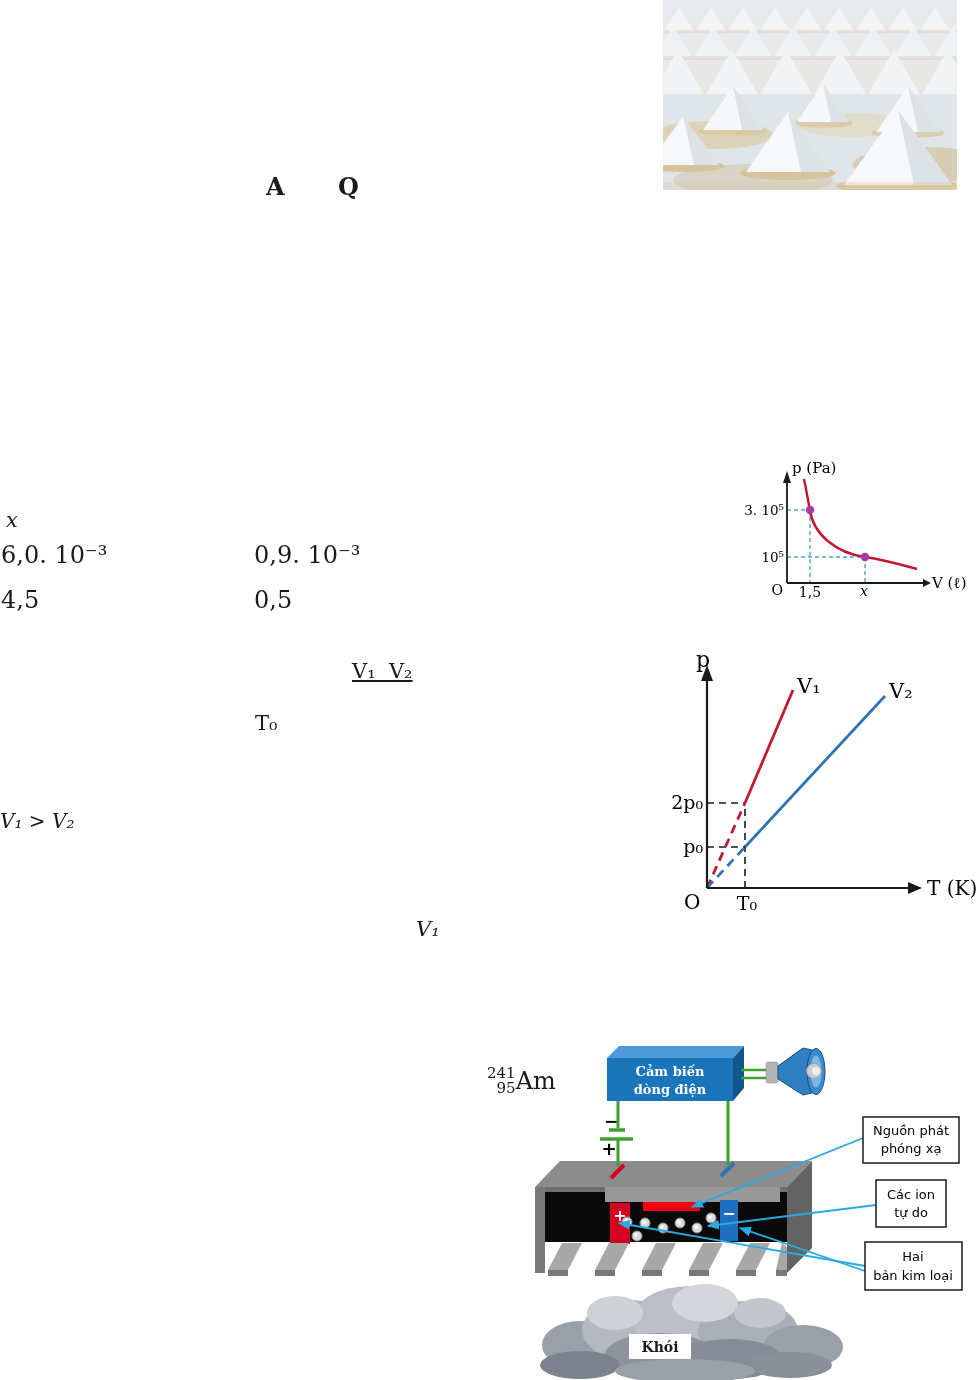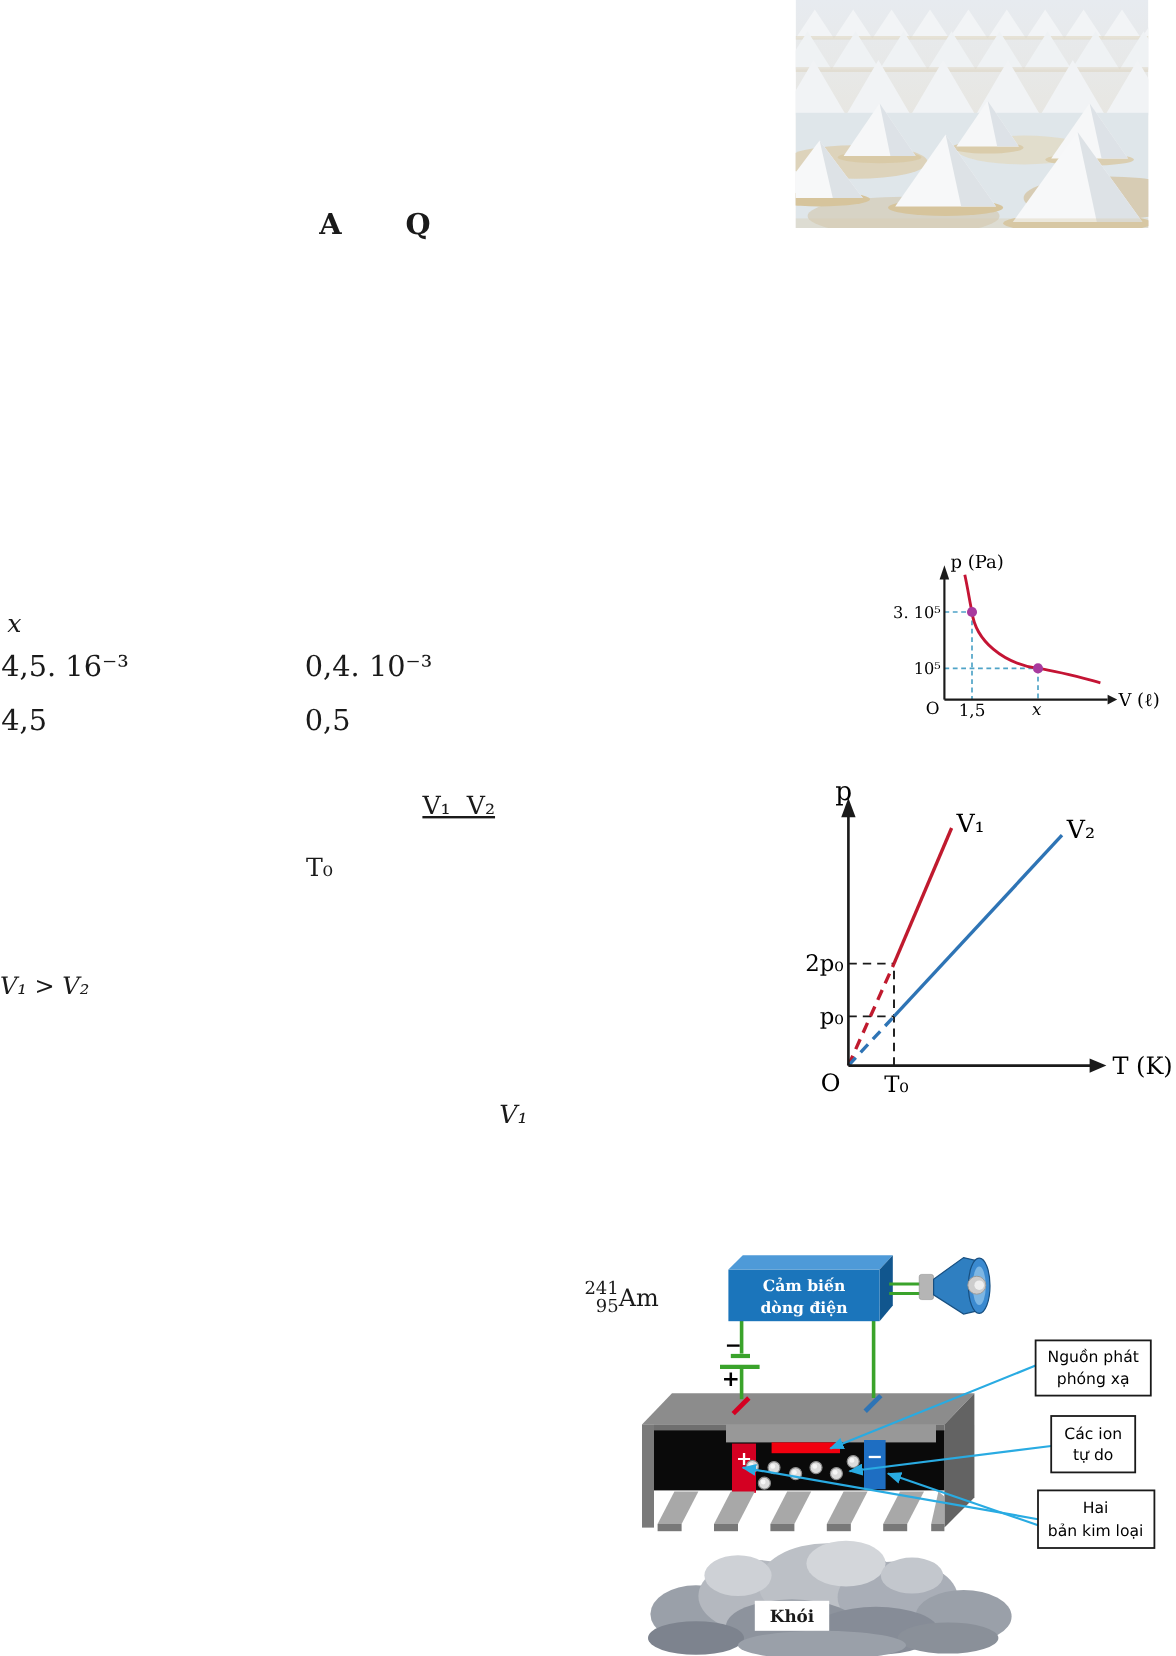--- a/index.html
+++ b/index.html
@@ -5,21 +5,21 @@
   html,body{margin:0;padding:0;background:#ffffff;}
   .page{position:relative;width:980px;height:1380px;background:#ffffff;overflow:hidden;
         font-family:"DejaVu Serif","Liberation Serif",serif;color:#1a1a1a;}
   .abs{position:absolute;}
   .mark{font-weight:bold;font-size:24px;}
   .mathtxt{font-size:24px;white-space:pre;}
   .mathsm{font-size:21px;white-space:pre;}
   .it{font-style:italic;}
   .isotope{display:flex;align-items:center;margin-left:44px;}
   .iso-stack{display:flex;flex-direction:column;align-items:flex-end;font-size:15px;line-height:1.02;}
-  .iso-symbol{font-size:20px;line-height:1;}
+  .iso-symbol{font-size:24px;line-height:1;}
   svg text{font-family:"DejaVu Serif","Liberation Serif",serif;}
   svg .sans{font-family:"DejaVu Sans","Liberation Sans",sans-serif;}
 </style>
 </head>
 <body>
 
 <div class="page">
 
   <div class="abs" style="left:663px;top:0;width:294px;height:190px;">
     <svg width="294" height="190" viewBox="0 0 294 190">
@@ -61,22 +61,22 @@
       <polygon points="181,185 235,110 289,185" fill="#f7f8f9"></polygon>
         <polygon points="235,110 289,185 251,185" fill="#dde2e6"></polygon>
       <rect x="0" y="182" width="294" height="8" fill="#d9cdb0" opacity="0.4"></rect>
     </svg>
   </div>
 
   <span class="abs mark" style="left:266px;top:172px;">A</span>
   <span class="abs mark" style="left:338px;top:172px;">Q</span>
 
   <span class="abs mathsm it" style="left:6px;top:508px;">x</span>
-  <span class="abs mathtxt" style="left:1px;top:541px;">4,5. 16⁻³</span>
-  <span class="abs mathtxt" style="left:254px;top:541px;">0,4. 10⁻³</span>
+  <span class="abs mathtxt" style="left:1px;top:541px;">6,0. 10⁻³</span>
+  <span class="abs mathtxt" style="left:254px;top:541px;">0,9. 10⁻³</span>
   <span class="abs mathtxt" style="left:1px;top:586px;">4,5</span>
   <span class="abs mathtxt" style="left:254px;top:586px;">0,5</span>
 
   <span class="abs mathsm" style="left:352px;top:659px;text-decoration:underline;">V₁  V₂</span>
   <span class="abs mathsm" style="left:255px;top:711px;">T₀</span>
   <span class="abs mathsm it" style="left:0px;top:809px;font-size:20px;">V₁ &gt; V₂</span>
   <span class="abs mathsm it" style="left:416px;top:917px;">V₁</span>
 
   <span class="abs isotope" style="left:443px;top:1066px;">
     <span class="iso-stack">

